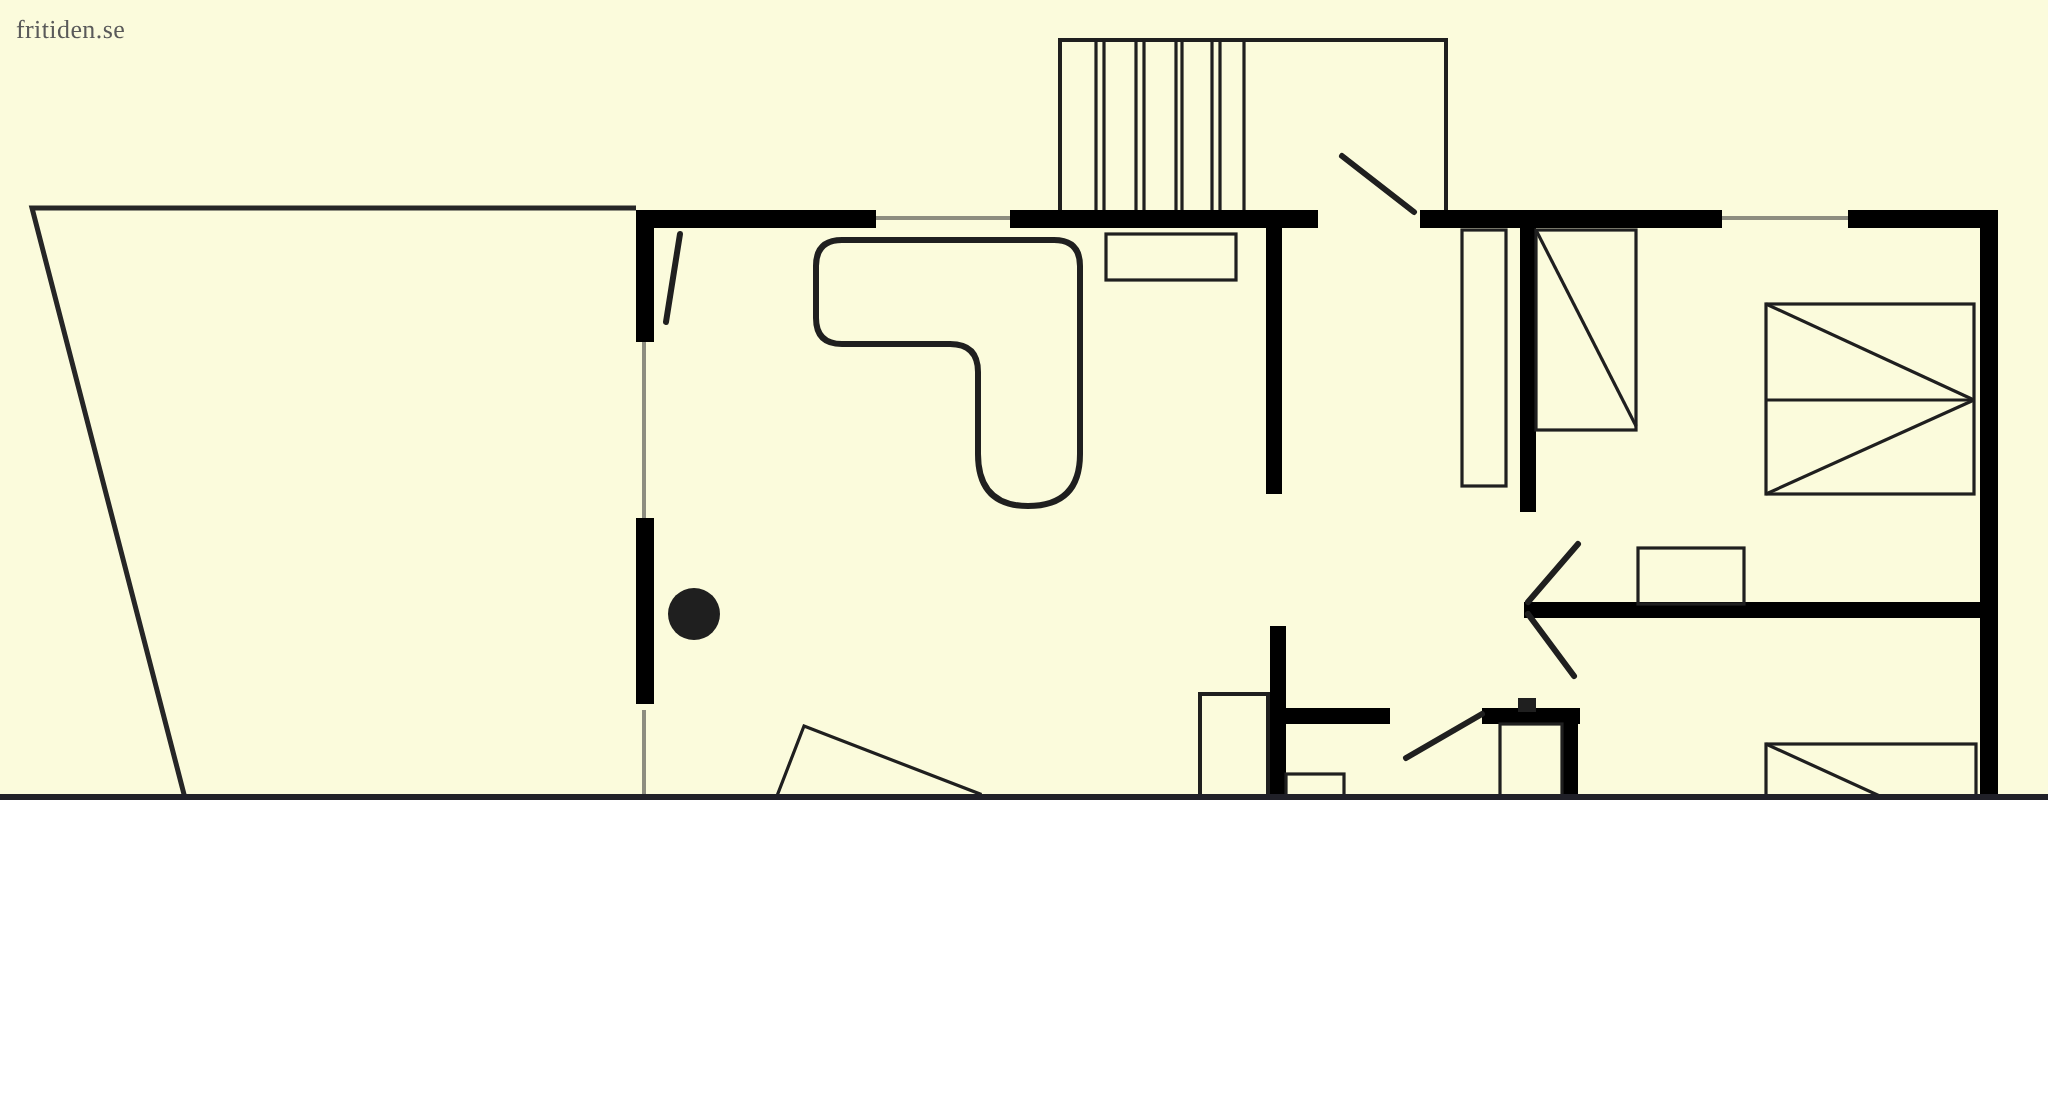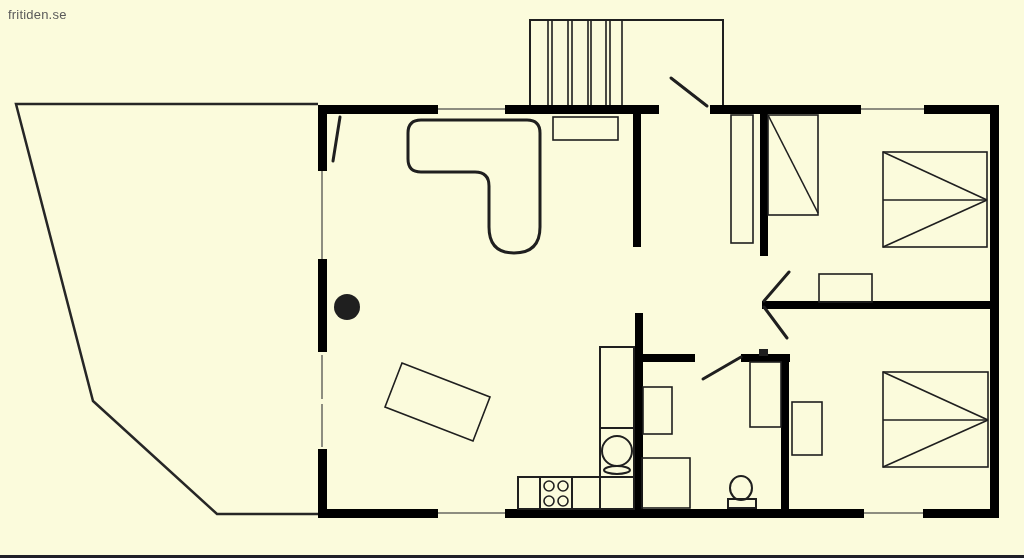--- a/index.html
+++ b/index.html
@@ -1,21 +1,21 @@
 <!DOCTYPE html>
 <html style="--background: #fbfbdc; --wall: #000000; --furniture-line: #1f1f1f; --window-line: #8d8d80; --deck-line: #262626; --watermark-text: #5a5a5a; --bottom-edge: #202028;"><head>
 <meta charset="utf-8">
 <style>
   html,body{margin:0;padding:0;background:#ffffff;}
   #stage{
     position:relative;
-    width:1024px;height:558px;
+    width:1024px;height:400px;
     background:var(--background,#fbfbdc);
     overflow:hidden;
-    font-family:Liberation Sans, sans-serif;
+    font-family:Liberation Serif, serif;
   }
   #watermark{
     position:absolute;left:8px;top:7px;
     font-size:13px;letter-spacing:.2px;
     color:var(--watermark-text,#5a5a5a);
     user-select:none;
   }
   svg{position:absolute;left:0;top:0;display:block;}
   .wall{fill:var(--wall,#000);stroke:none;}
   .thin{stroke:var(--furniture-line,#2a2a2a);stroke-width:2;fill:none;}

